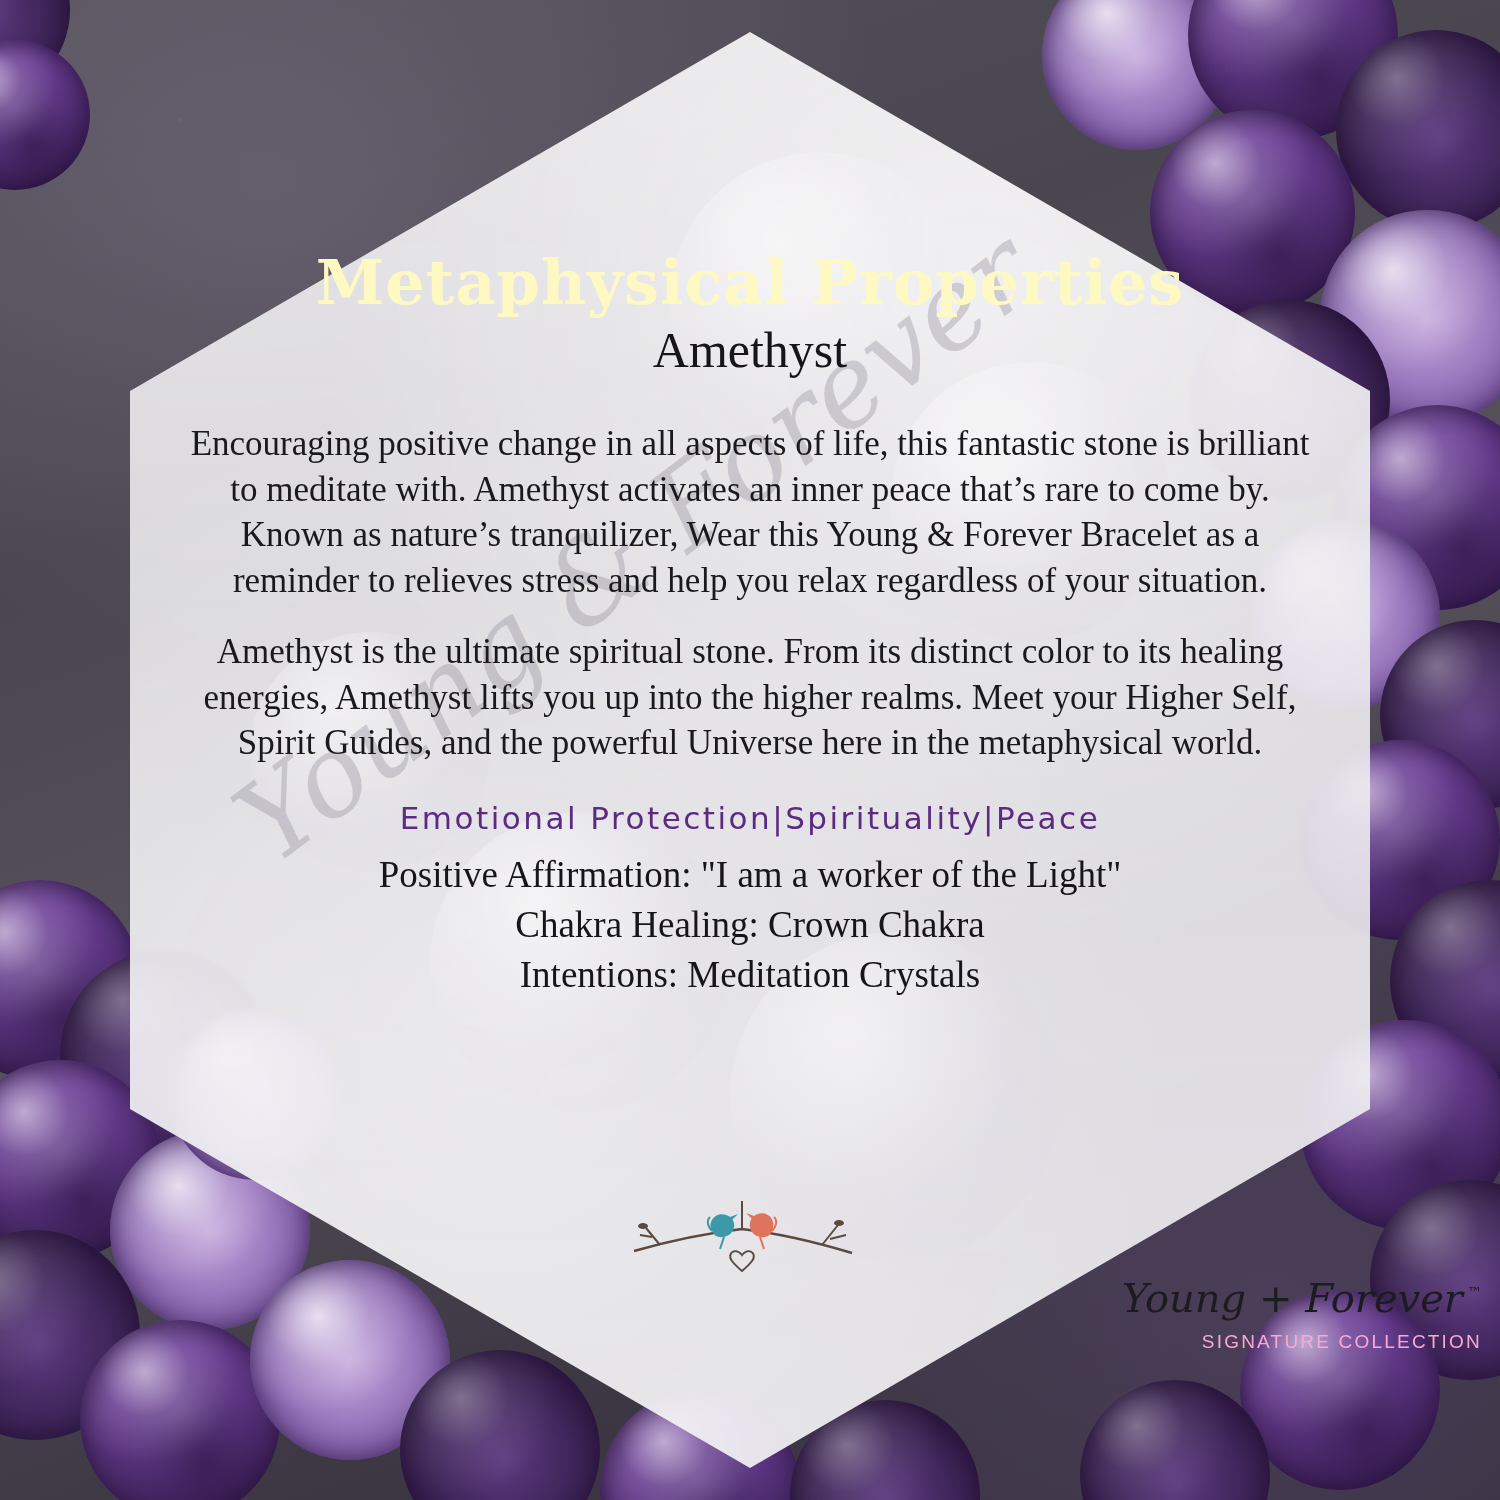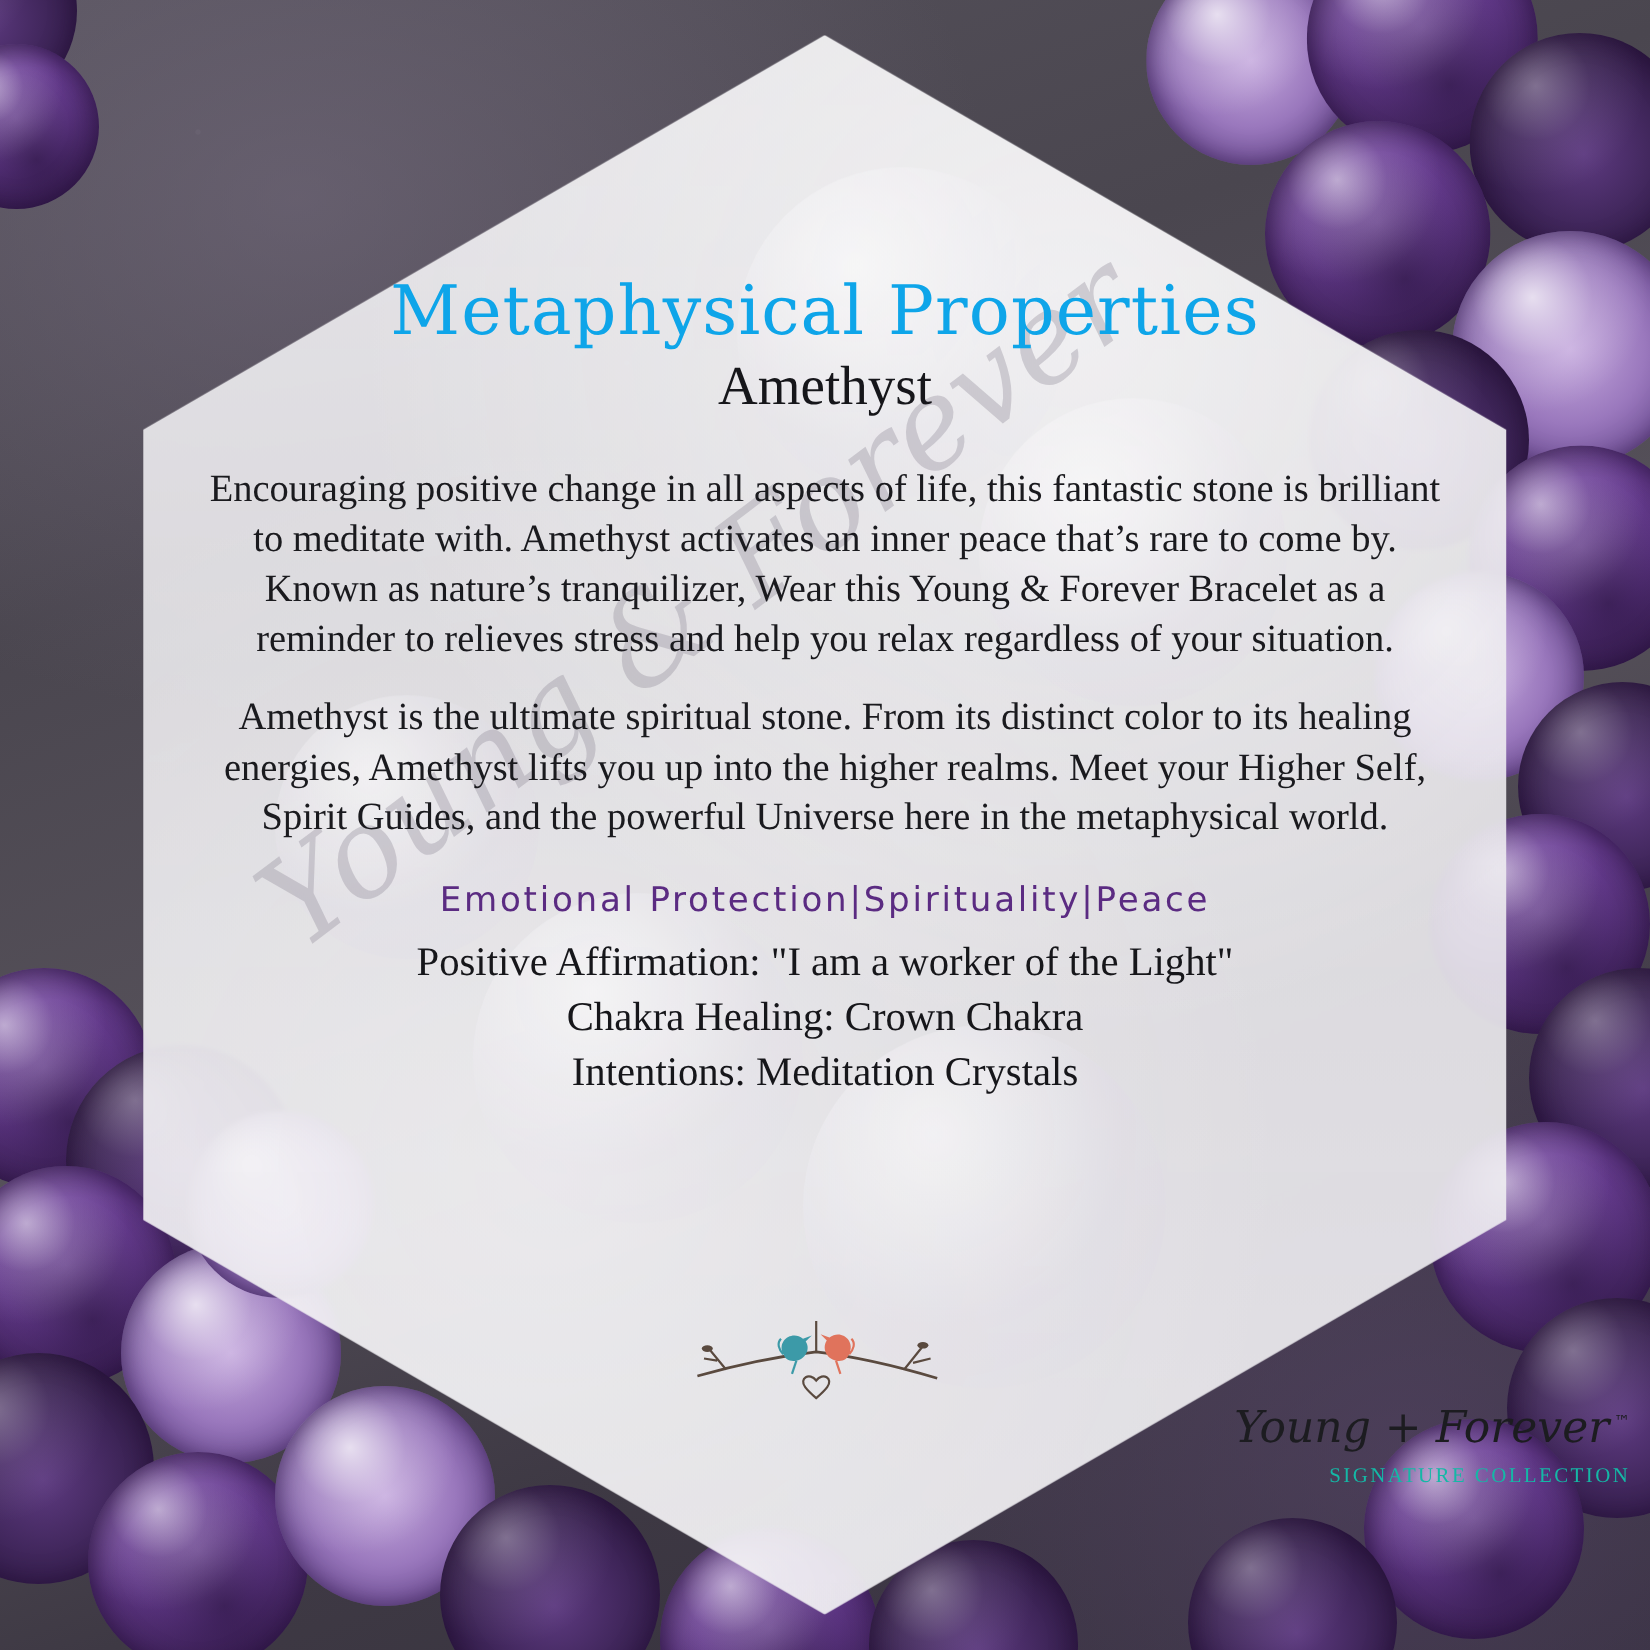--- a/index.html
+++ b/index.html
@@ -107,24 +107,24 @@
     left: 160px;
     top: 250px;
     width: 1180px;
     text-align: center;
     color: #1b1b1f;
   }
   .title {
     font-family: "DejaVu Serif", serif;
     font-size: 62px;
     line-height: 1.05;
-    color: #0ea5e9;
+    color: #fef9c3;
     letter-spacing: 1px;
     margin: 0 0 6px 0;
-    font-weight: 400;
+    font-weight: 700;
   }
   .subtitle {
     font-family: "Liberation Serif", serif;
     font-size: 50px;
     color: #16161a;
     margin: 0 0 42px 0;
     font-weight: 400;
   }
   .para {
     font-size: 35px;
@@ -172,24 +172,24 @@
     display: inline-block;
   }
   .logo-tm {
     font-family: "DejaVu Sans", sans-serif;
     font-style: normal;
     font-size: 15px;
     vertical-align: super;
     margin-left: 4px;
   }
   .logo-sub {
-    font-family: Liberation Serif, serif;
+    font-family: Liberation Sans, sans-serif;
     font-size: 19px;
     letter-spacing: 2.2px;
-    color: #14b8a6;
+    color: #f9a8d4;
     margin-top: 10px;
   }
 </style>
 </head>
 <body>
 
 <div id="stage">
 
   <div class="bg-base"></div>
   <div class="bg-grain"></div>

